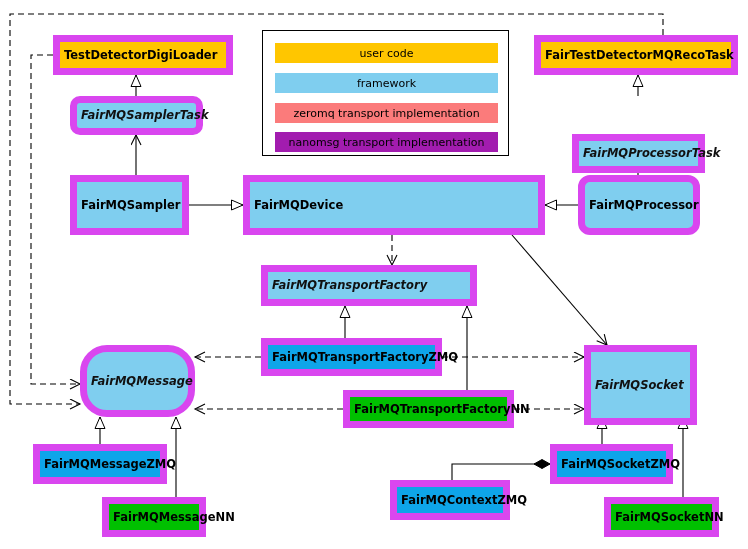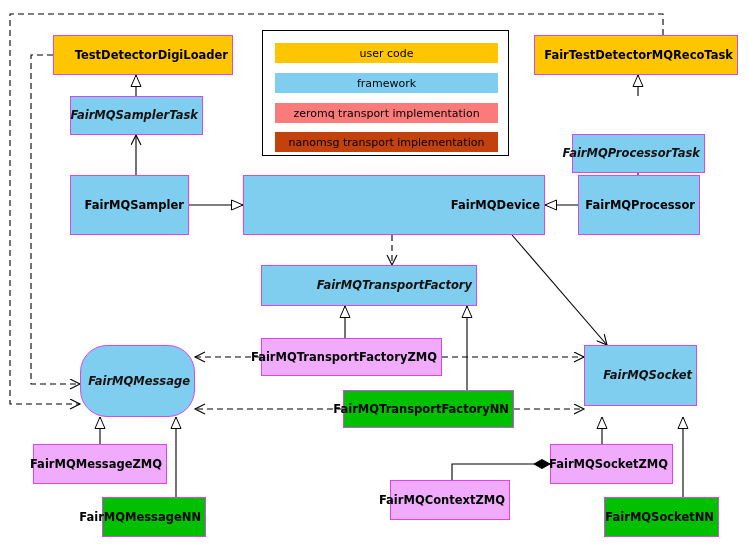--- a/index.html
+++ b/index.html
@@ -1,26 +1,26 @@
 <!DOCTYPE html>
 <html><head>
 <meta charset="utf-8">
 <style>
   html,body{margin:0;padding:0;background:#ffffff;}
   body{width:748px;height:549px;overflow:hidden;
        font-family:"DejaVu Sans","Liberation Sans",sans-serif;}
   #stage{position:relative;width:748px;height:549px;background:#fff;}
   svg{position:absolute;left:0;top:0;}
-  .node{position:absolute;box-sizing:border-box;border:1px solid #d946ef;
-        display:flex;align-items:center;justify-content:flex-end;
+  .node{position:absolute;box-sizing:border-box;border:7px solid #d946ef;
+        display:flex;align-items:center;justify-content:flex-start;
         text-align:center;line-height:1.1;}
   .node span{display:block;padding:0 4px;}
   .t-user{background:#FFC600;}
   .t-fw{background:#7FCEEF;}
-  .t-zmq{background:#f0abfc;}
+  .t-zmq{background:#0ea5e9;}
   .t-nn{background:#00C000;}
   .bold{font-weight:bold;font-size:11.5px;color:#000;}
   .ital{font-style:italic;font-weight:bold;font-size:11.5px;color:#111;}
   #legendbox{position:absolute;left:262px;top:30px;width:247px;height:126px;
              background:#fff;border:1px solid #000;box-sizing:border-box;}
   .lrow{position:absolute;left:12px;width:223px;height:20px;
         display:flex;align-items:center;justify-content:center;
         font-size:11px;color:#000;}
 </style>
 </head>
@@ -90,42 +90,42 @@
   <div id="legendbox">
     <div class="lrow" style="top:12px;background:#FFC600;">
       <span>user code</span>
     </div>
     <div class="lrow" style="top:42px;background:#7FCEEF;">
       <span>framework</span>
     </div>
     <div class="lrow" style="top:72px;background:#FB7B7B;">
       <span>zeromq transport implementation</span>
     </div>
-    <div class="lrow" style="top:101px;background:#c2410c;">
+    <div class="lrow" style="top:101px;background:#a21caf;">
       <span>nanomsg transport implementation</span>
     </div>
   </div>
 
   <div class="node t-user" style="left:53px;top:35px;width:180px;height:40px;">
     <span class="bold">TestDetectorDigiLoader</span>
   </div>
 
-  <div class="node t-fw" style="left:70px;top:96px;width:133px;height:39px;">
+  <div class="node t-fw" style="left:70px;top:96px;width:133px;height:39px;border-radius:10px;">
     <span class="ital">FairMQSamplerTask</span>
   </div>
 
   <div class="node t-fw" style="left:70px;top:175px;width:119px;height:60px;">
     <span class="bold">FairMQSampler</span>
   </div>
 
   <div class="node t-fw" style="left:243px;top:175px;width:302px;height:60px;">
     <span class="bold">FairMQDevice</span>
   </div>
 
-  <div class="node t-fw" style="left:578px;top:175px;width:122px;height:60px;">
+  <div class="node t-fw" style="left:578px;top:175px;width:122px;height:60px;border-radius:12px;">
     <span class="bold">FairMQProcessor</span>
   </div>
 
   <div class="node t-user" style="left:534px;top:35px;width:204px;height:40px;">
     <span class="bold">FairTestDetectorMQRecoTask</span>
   </div>
 
   <div class="node t-fw" style="left:572px;top:96px;width:133px;height:39px;margin-top:38px;">
     <span class="ital">FairMQProcessorTask</span>
   </div>
@@ -147,21 +147,21 @@
   </div>
 
   <div class="node t-zmq" style="left:33px;top:444px;width:134px;height:40px;">
     <span class="bold">FairMQMessageZMQ</span>
   </div>
 
   <div class="node t-nn" style="left:102px;top:497px;width:104px;height:40px;">
     <span class="bold">FairMQMessageNN</span>
   </div>
 
-  <div class="node t-fw" style="left:584px;top:345px;width:113px;height:61px;">
+  <div class="node t-fw" style="left:584px;top:345px;width:113px;height:80px;">
     <span class="ital">FairMQSocket</span>
   </div>
 
   <div class="node t-zmq" style="left:550px;top:444px;width:123px;height:40px;">
     <span class="bold">FairMQSocketZMQ</span>
   </div>
 
   <div class="node t-nn" style="left:604px;top:497px;width:115px;height:40px;">
     <span class="bold">FairMQSocketNN</span>
   </div>

